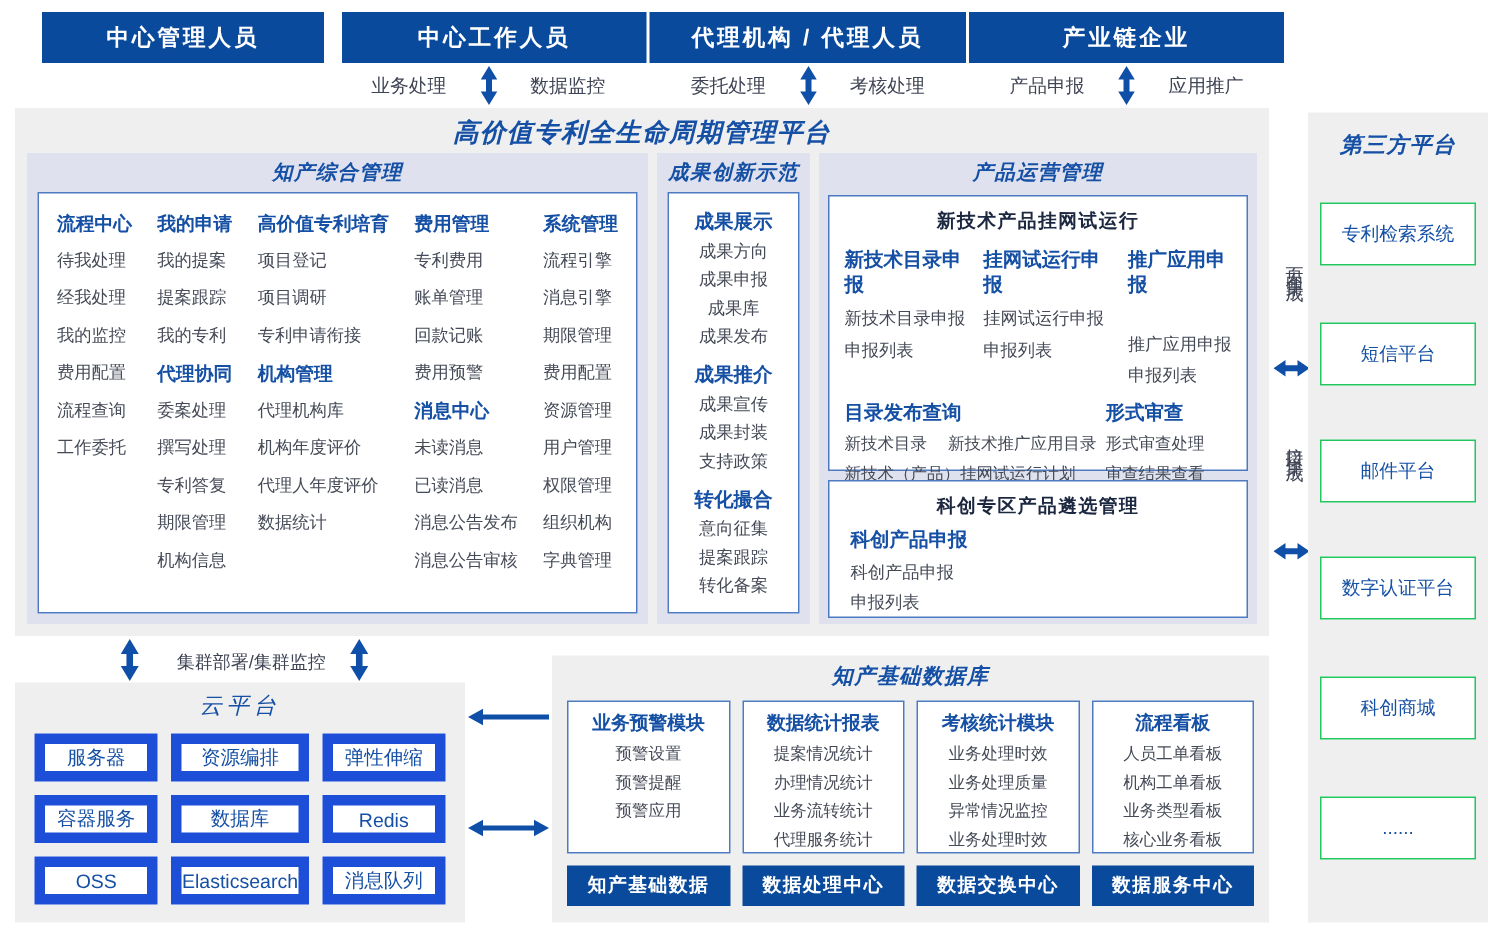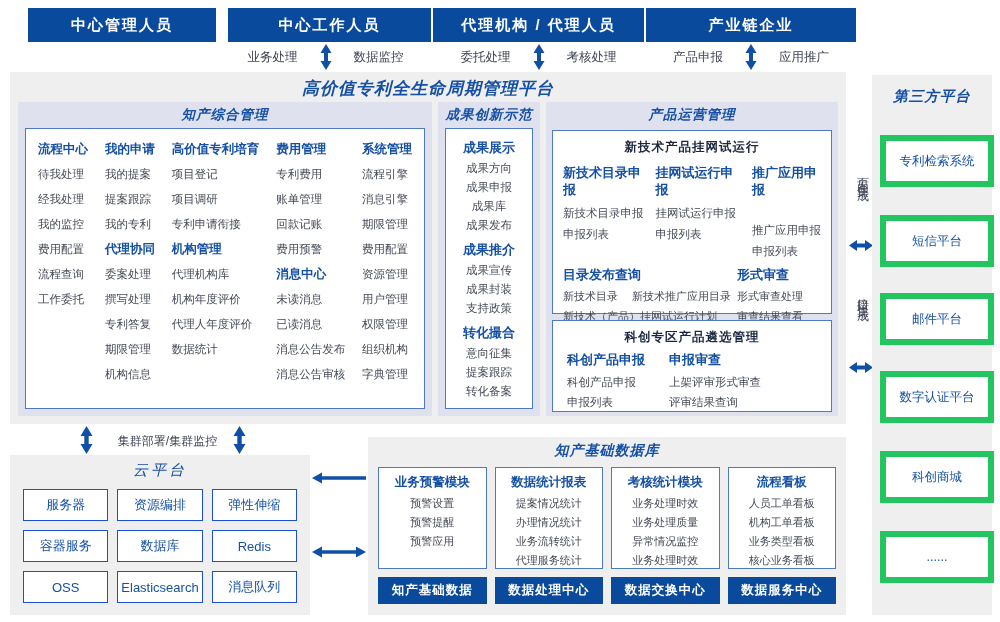--- a/index.html
+++ b/index.html
@@ -38,52 +38,52 @@
   .po-title{text-align:center;font-weight:bold;font-size:12.5px;color:#1c2740;padding-top:8px;letter-spacing:1px;}
   .po-row1{display:flex;padding:4px 10px 0;gap:12px;}
   .po-col1{width:84px;} .po-col2{width:94px;} .po-col3{flex:1;}
   .po-row1 .ghead{line-height:17px;padding-top:4px;font-size:13px;white-space:normal;}
   .po-row1 .gitem{line-height:21px;}
   .po-row2{display:flex;padding:2px 10px 0;}
   .po-row2 .left{flex:1;} .po-row2 .right{width:84px;}
   .po-row2 .ghead{line-height:22px;font-size:13px;}
   .po-row2 .gitem{line-height:20px;font-size:11px;}
   .cat-row{display:flex;gap:14px;}
-  .po2-cols{display:flex;padding:2px 14px 0;gap:24px;}
+  .po2-cols{display:flex;padding:2px 14px 0;gap:36px;flex-direction:column;}
   .po2-cols .ghead{line-height:24px;font-size:13px;}
   .po2-cols .gitem{line-height:20px;}
 
   
   .cluster-label{position:absolute;left:95px;top:433px;width:145px;text-align:center;
     font-size:12px;color:#3f4454;}
   .cloud{position:absolute;left:10px;top:455px;width:300px;height:160px;background:#efeff0;}
   .cloud-title{text-align:center;font-weight:normal;font-style:italic;font-size:15px;color:#1550a5;
     padding-top:6px;letter-spacing:3px;}
   .cloud-grid{position:absolute;left:13px;right:13px;top:34px;bottom:12px;display:grid;
     grid-template-columns:repeat(3,1fr);grid-template-rows:repeat(3,1fr);gap:9px;}
-  .cloud-cell{background:#fff;border:1px solid #1d4ed8;color:#1550a5;font-size:13px;
+  .cloud-cell{background:#fff;border:7px solid #1d4ed8;color:#1550a5;font-size:13px;
     display:flex;align-items:center;justify-content:center;}
 
   
   .db{position:absolute;left:368px;top:437px;width:478px;height:178px;background:#efeff0;}
   .db-title{text-align:center;font-weight:bold;font-style:italic;font-size:14px;color:#1550a5;
     padding-top:5px;letter-spacing:1px;}
   .db-mods{position:absolute;left:10px;right:10px;top:30px;height:102px;display:flex;gap:8px;}
   .db-mod{flex:1;background:#fff;border:1px solid #4d7ac1;text-align:center;}
   .db-mod .ghead{font-size:12.5px;line-height:24px;padding-top:2px;}
   .db-mod .gitem{font-size:11px;line-height:19px;}
   .db-centers{position:absolute;left:10px;right:10px;top:140px;height:27px;display:flex;gap:8px;}
   .db-center{flex:1;background:#0a4a9c;color:#fff;font-weight:bold;font-size:12.5px;
     display:flex;align-items:center;justify-content:center;letter-spacing:1px;}
 
   
   .third{position:absolute;left:872px;top:75px;width:120px;height:540px;background:#efeff0;}
   .third-title{text-align:center;font-weight:bold;font-style:italic;font-size:14.5px;color:#1550a5;
     padding-top:12px;letter-spacing:1px;}
-  .third-box{position:absolute;left:8px;width:102px;height:40px;background:#fff;border:6px solid #22c55e;
+  .third-box{position:absolute;left:8px;width:102px;height:40px;background:#fff;border:1px solid #22c55e;
     color:#1550a5;font-size:12.5px;display:flex;align-items:center;justify-content:center;}
 
   .vlabel{position:absolute;writing-mode:vertical-rl;text-orientation:upright;font-size:12px;
     color:#3f4454;letter-spacing:4px;}
   .arrow{position:absolute;}
 </style>
 </head>
 <body>
 
 <div class="stage">

